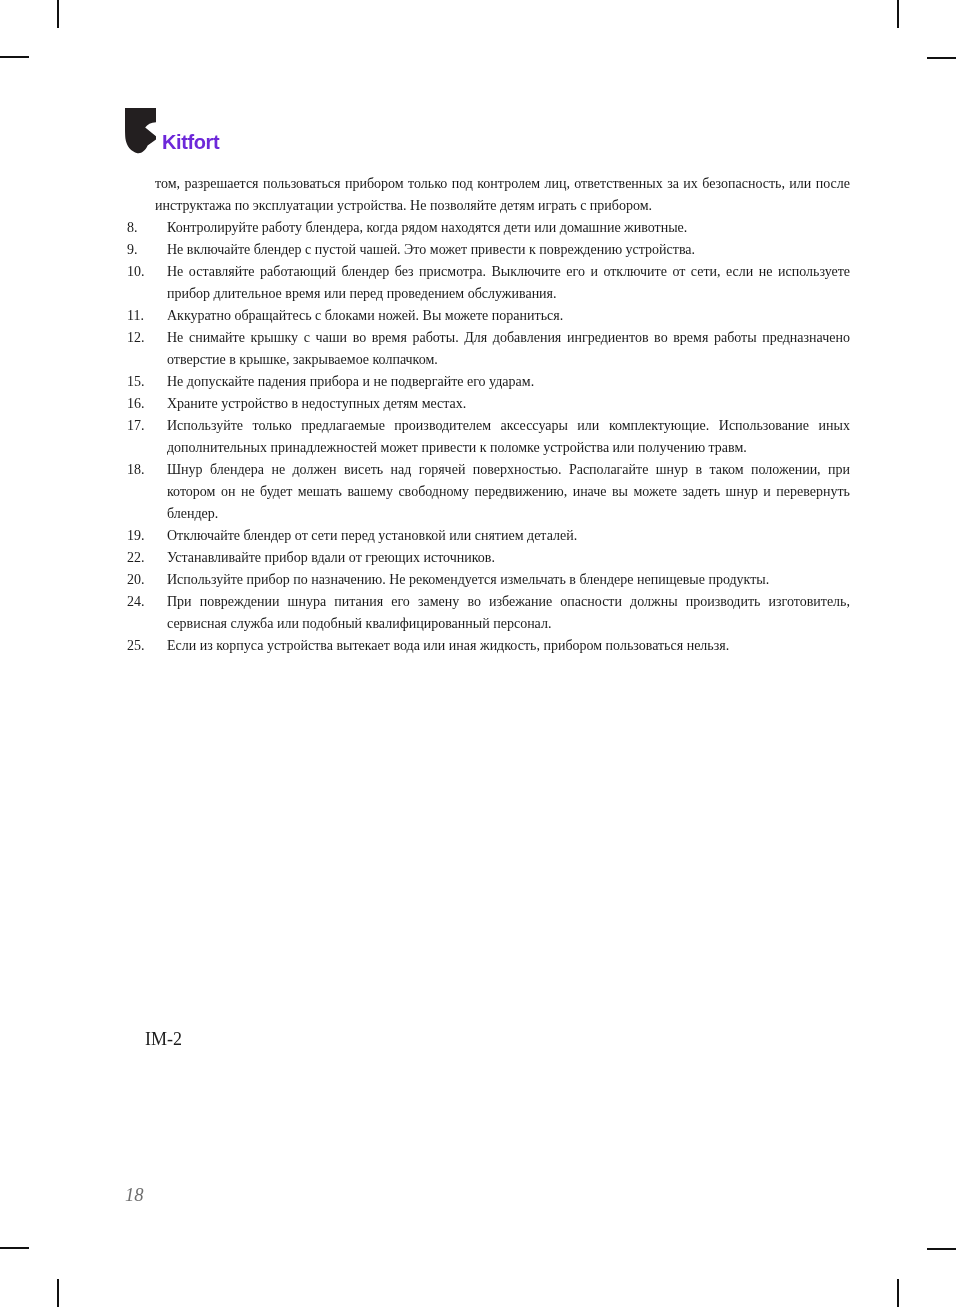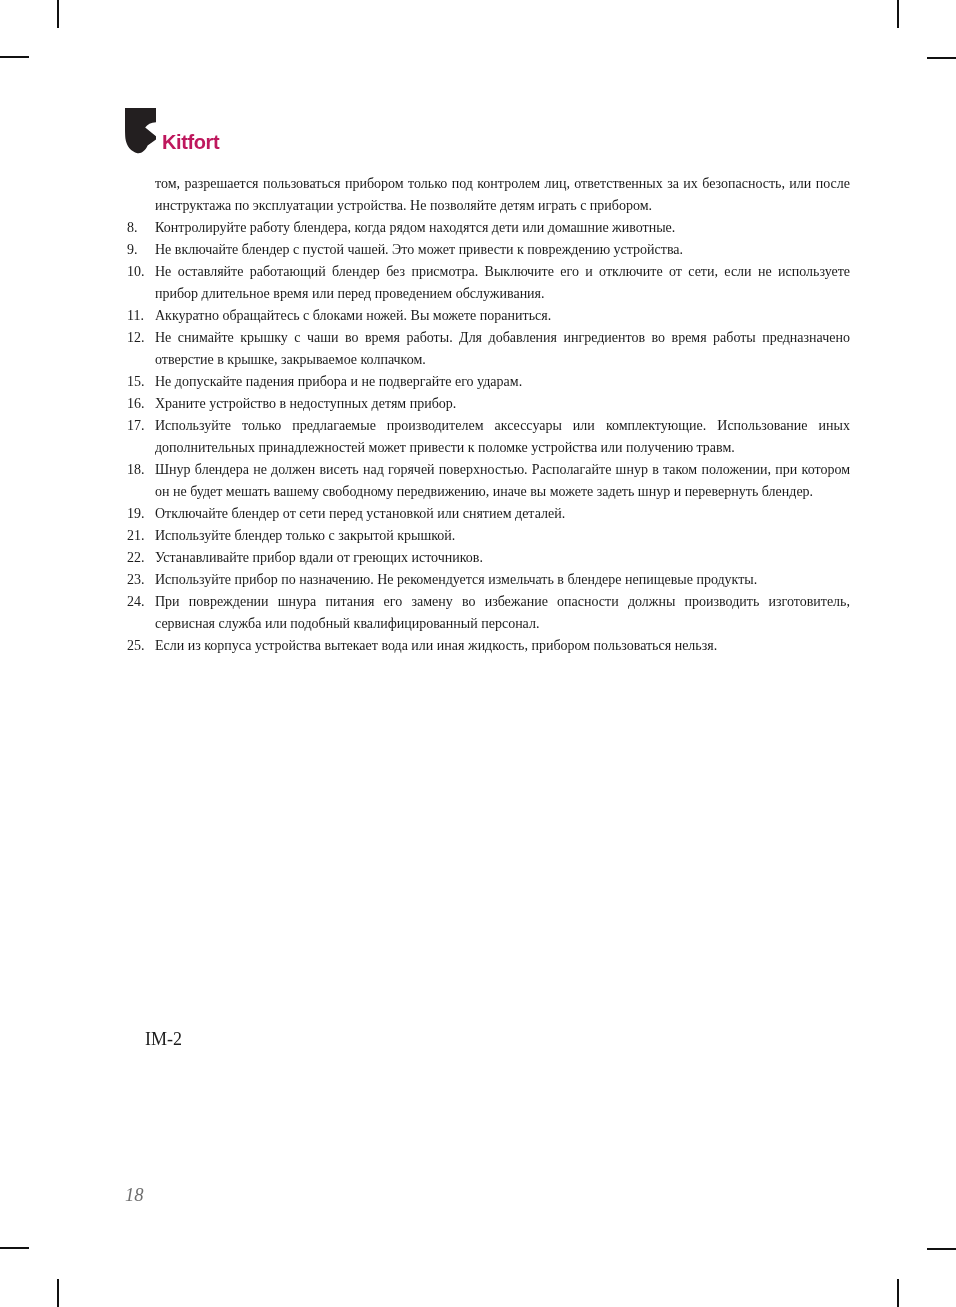--- a/index.html
+++ b/index.html
@@ -33,39 +33,39 @@
     display: flex;
     align-items: flex-end;
     gap: 6px;
   }
   .logo-mark { width: 31px; height: 46px; display: block; }
   .brand {
     font-family: "Liberation Sans", sans-serif;
     font-weight: 700;
     font-size: 20px;
     letter-spacing: -0.4px;
-    color: #be185d;
+    color: #6d28d9;
     line-height: 1;
     padding-bottom: 2px;
   }
 
   
   .content {
     position: absolute;
     left: 127px;
     top: 173px;
     width: 723px;
     font-size: 14px;
     line-height: 22px;
     text-align: justify;
   }
   .intro { margin: 0 0 0 28px; }
   .li { display: flex; }
   .li .num { flex: 0 0 28px; text-align: left; }
-  .li .txt { flex: 1 1 auto; text-align: justify; }
+  .li .txt { flex: 1 1 auto; text-align: justify; margin-left: 12px; }
 
   .model-code {
     position: absolute;
     left: 145px;
     top: 1028px;
     font-size: 18px;
     line-height: 22px;
     color: #1b1b1b;
   }
   .page-number {
@@ -121,44 +121,40 @@
     <div class="li">
       <span class="num">12.</span>
       <span class="txt">Не снимайте крышку с чаши во время работы. Для добавления ингредиентов во время работы предназначено отверстие в крышке, закрываемое колпачком.</span>
     </div>
     <div class="li">
       <span class="num">15.</span>
       <span class="txt">Не допускайте падения прибора и не подвергайте его ударам.</span>
     </div>
     <div class="li">
       <span class="num">16.</span>
-      <span class="txt">Храните устройство в недоступных детям прибор.</span>
+      <span class="txt">Храните устройство в недоступных детям местах.</span>
     </div>
     <div class="li">
       <span class="num">17.</span>
       <span class="txt">Используйте только предлагаемые производителем аксессуары или комплектую­щие. Использование иных дополнительных принадлежностей может привести к поломке устройства или получению травм.</span>
     </div>
     <div class="li">
       <span class="num">18.</span>
       <span class="txt">Шнур блендера не должен висеть над горячей поверхностью. Располагайте шнур в таком положении, при котором он не будет мешать вашему свободному пере­движению, иначе вы можете задеть шнур и перевернуть блендер.</span>
     </div>
     <div class="li">
       <span class="num">19.</span>
       <span class="txt">Отключайте блендер от сети перед установкой или снятием деталей.</span>
     </div>
     <div class="li">
-      <span class="num">21.</span>
-      <span class="txt">Используйте блендер только с закрытой крышкой.</span>
-    </div>
-    <div class="li">
       <span class="num">22.</span>
       <span class="txt">Устанавливайте прибор вдали от греющих источников.</span>
     </div>
     <div class="li">
-      <span class="num">23.</span>
+      <span class="num">20.</span>
       <span class="txt">Используйте прибор по назначению. Не рекомендуется измельчать в блендере непищевые продукты.</span>
     </div>
     <div class="li">
       <span class="num">24.</span>
       <span class="txt">При повреждении шнура питания его замену во избежание опасности должны производить изготовитель, сервисная служба или подобный квалифицирован­ный персонал.</span>
     </div>
     <div class="li">
       <span class="num">25.</span>
       <span class="txt">Если из корпуса устройства вытекает вода или иная жидкость, прибором пользо­ваться нельзя.</span>
     </div>

